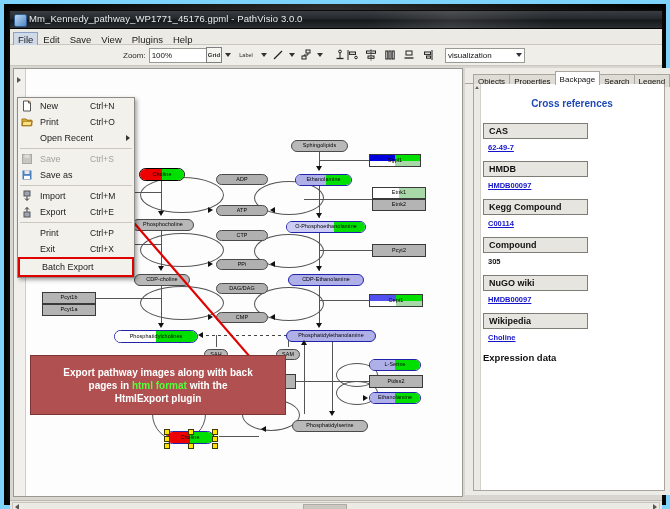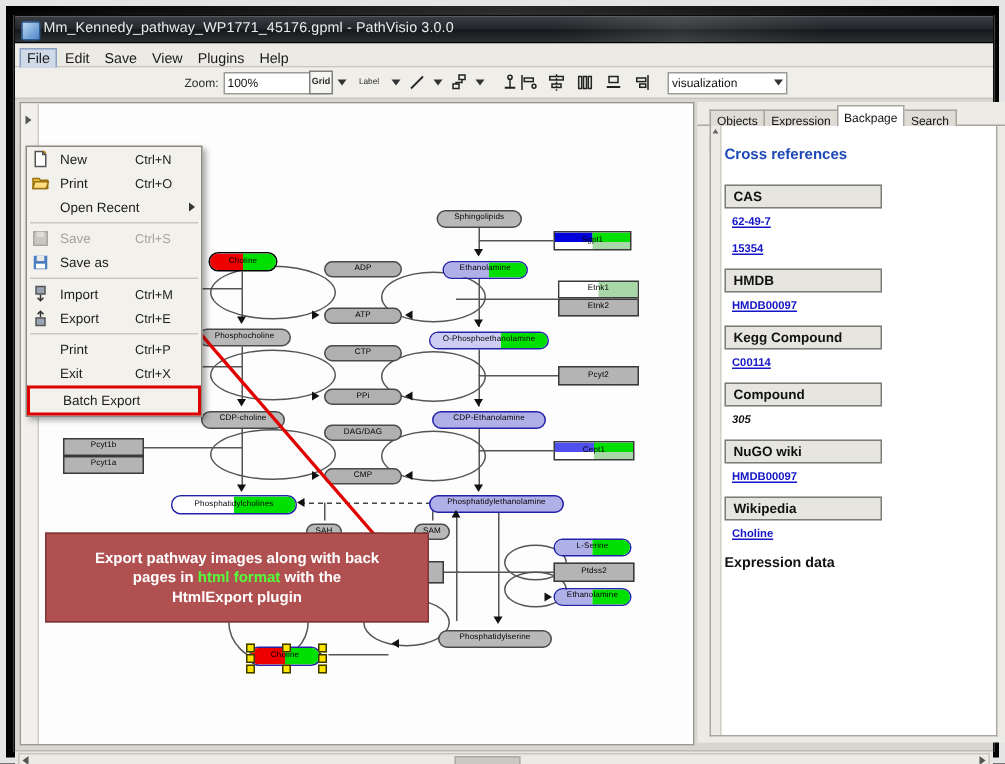--- a/index.html
+++ b/index.html
@@ -1,17 +1,17 @@
 <!DOCTYPE html>
 <html><head>
 <meta charset="utf-8">
 <style>
   html,body{margin:0;padding:0;background:#000;}
   body{width:670px;height:509px;font-family:"Liberation Sans",sans-serif;overflow:hidden;}
-  .frame{position:absolute;left:0;top:0;width:670px;height:509px;background:#e5e5e5;}
+  .frame{position:absolute;left:0;top:0;width:670px;height:509px;background:#7dd3fc;}
   .glow{position:absolute;left:4px;top:4px;width:662px;height:501px;
         background:radial-gradient(ellipse at 50% 0%,#2a2a2a 0%,#000 70%);}
 
   
   .win{position:absolute;left:9px;top:10px;width:652px;height:489px;background:#e8e8e4;
        border:1px solid #0a0a0a;box-shadow:0 0 6px rgba(255,255,255,.07);}
   .titlebar{position:relative;height:17px;
       background:linear-gradient(180deg,#3a3d41 0%,#23262a 48%,#15181b 52%,#2b2e32 100%);
       border-bottom:1px solid #000;overflow:hidden;}
   .titlebar .shine{position:absolute;left:360px;top:0;width:180px;height:17px;
@@ -100,26 +100,26 @@
   .tabs{position:relative;height:15px;padding-left:8px;border-bottom:1px solid #a9a69f;background:#ecebe6;}
   .tab{display:inline-block;font-size:8px;color:#111;padding:2px 4px 1px 4px;border:1px solid #a9a69f;
       border-bottom:none;background:#dedcd5;margin-right:-1px;position:relative;top:2px;}
   .tab.sel{background:#fff;top:0;padding-top:3px;z-index:2;}
   .sidebody{position:absolute;left:8px;top:16px;width:190px;height:406px;background:#fff;
       border:1px solid #a9a69f;border-top:none;overflow:hidden;}
   .scroll{position:absolute;left:0;top:0;width:6px;height:406px;background:#eceae4;border-right:1px solid #d2d0c9;}
   .scroll .up{position:absolute;left:1px;top:2px;width:0;height:0;border-left:2px solid transparent;
       border-right:2px solid transparent;border-bottom:3px solid #666;}
   .sidecontent{position:absolute;left:9px;top:0;width:178px;}
-  .xref-h{font-size:10px;font-weight:bold;color:#1d48b8;margin:14px 0 14px 0;}
+  .xref-h{font-size:10px;font-weight:bold;color:#1d48b8;margin:14px 0 14px 0;text-align:center;}
   .xbox{width:105px;height:16px;border:1px solid #7d7d77;background:#e6e5e0;
       display:flex;align-items:center;padding-left:5px;font-size:9px;font-weight:bold;color:#111;
       box-sizing:border-box;}
   .xval{font-size:7.5px;margin:4px 0 9px 5px;color:#1414c8;text-decoration:underline;font-weight:bold;}
-  .xval.plain{color:#111;text-decoration:none;font-style:italic;}
+  .xval.plain{color:#111;text-decoration:none;}
   .expr{font-size:9.5px;font-weight:bold;color:#111;margin-top:10px;}
 
   
   .statuswrap{position:relative;height:21px;background:#e8e6e0;border-top:1px solid #bdbab3;}
   .hscroll{position:absolute;left:2px;top:1px;width:648px;height:9px;background:#eceae4;border:1px solid #c8c5be;
       box-sizing:border-box;}
   .hscroll .thumb{position:absolute;left:290px;top:1px;width:42px;height:5px;background:#cbc8c1;border:1px solid #aeaba4;}
   .hscroll .l,.hscroll .r{position:absolute;top:1px;width:0;height:0;border-top:3px solid transparent;border-bottom:3px solid transparent;}
   .hscroll .l{left:2px;border-right:4px solid #555;}
   .hscroll .r{right:2px;border-left:4px solid #555;}
@@ -501,33 +501,32 @@
           <span class="nm">Exit</span>
           <span class="ks">Ctrl+X</span>
         </div>
         <div class="row hl">
           <span class="nm">Batch Export</span>
         </div>
       </div>
 
       <div class="side">
         <div class="tabs">
-          <span class="tab">Objects</span><span class="tab">Expression</span><span class="tab sel">Backpage</span><span class="tab">Search</span><span class="tab">Legend</span>
+          <span class="tab">Objects</span><span class="tab">Properties</span><span class="tab sel">Backpage</span><span class="tab">Search</span><span class="tab">Legend</span>
         </div>
         <div class="sidebody">
           <div class="scroll">
             <div class="up"></div>
           </div>
           <div class="sidecontent">
             <div class="xref-h">Cross references</div>
 
             <div class="xbox">CAS</div>
             <div class="xval">62-49-7</div>
 
-            <div class="xval">15354</div>
 
             <div class="xbox">HMDB</div>
             <div class="xval">HMDB00097</div>
 
             <div class="xbox">Kegg Compound</div>
             <div class="xval">C00114</div>
 
             <div class="xbox">Compound</div>
             <div class="xval plain">305</div>
 

